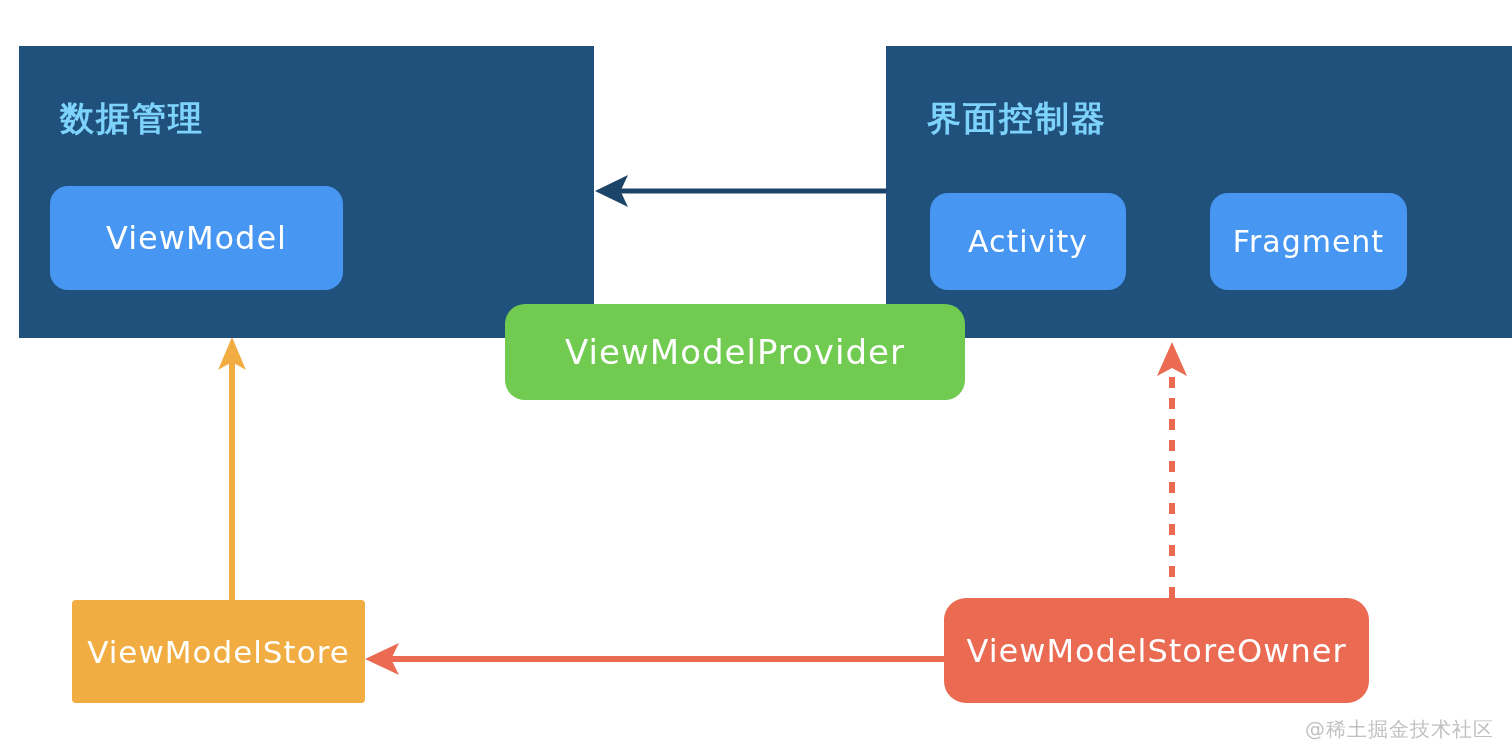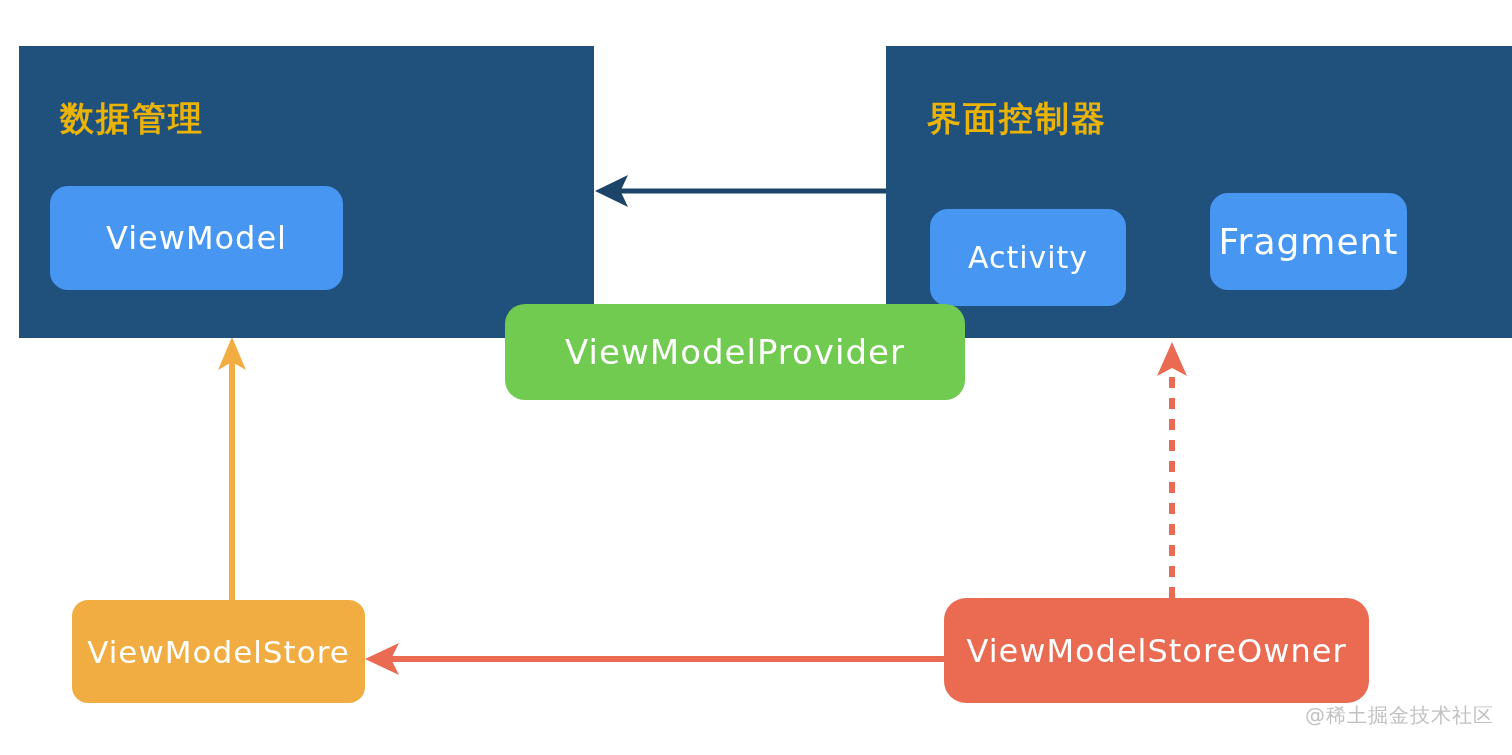--- a/index.html
+++ b/index.html
@@ -23,59 +23,59 @@
   }
   .group {
     position: absolute;
     background: var(--navy, #20507C);
   }
   .group-left  { left: 19px;  top: 46px; width: 575px; height: 292px; }
   .group-right { left: 886px; top: 46px; width: 652px; height: 292px; }
   .group-title {
     position: absolute;
     left: 41px; top: 50px;
-    color: #eab308;
+    color: #7dd3fc;
     font-size: 34px;
     font-weight: 700;
     letter-spacing: 2px;
   }
   .node {
     position: absolute;
     display: flex;
     align-items: center;
     justify-content: center;
     color: #ffffff;
     font-weight: 400;
     letter-spacing: 1px;
   }
   .node-blue { background: var(--blue, #4797F2); border-radius: 18px; }
   .node-viewmodel { left: 31px;  top: 140px; width: 293px; height: 104px; font-size: 32px; }
-  .node-activity  { left: 44px;  top: 163px; width: 196px; height: 97px;  font-size: 30px; }
-  .node-fragment  { left: 324px; top: 147px; width: 197px; height: 97px;  font-size: 36px; }
+  .node-activity  { left: 44px;  top: 147px; width: 196px; height: 97px;  font-size: 30px; }
+  .node-fragment  { left: 324px; top: 147px; width: 197px; height: 97px;  font-size: 30px; }
   .node-provider {
     left: 505px; top: 304px; width: 460px; height: 96px;
     background: var(--green, #70CB50);
     border-radius: 20px;
     font-size: 34px;
   }
   .node-store {
     left: 72px; top: 600px; width: 293px; height: 103px;
     background: var(--orange, #F1AD42);
-    border-radius: 16px;
+    border-radius: 4px;
     font-size: 31px;
   }
   .node-owner {
     left: 944px; top: 598px; width: 425px; height: 105px;
     background: var(--coral, #EA6A52);
     border-radius: 22px;
     font-size: 32px;
   }
   .watermark {
     position: absolute;
-    right: 18px; bottom: 26px;
+    right: 18px; bottom: 12px;
     color: var(--watermark, #C2C0C0);
     font-size: 20px;
     letter-spacing: 1px;
   }
 </style>
 </head>
 <body>
 
 <div class="canvas">
 

